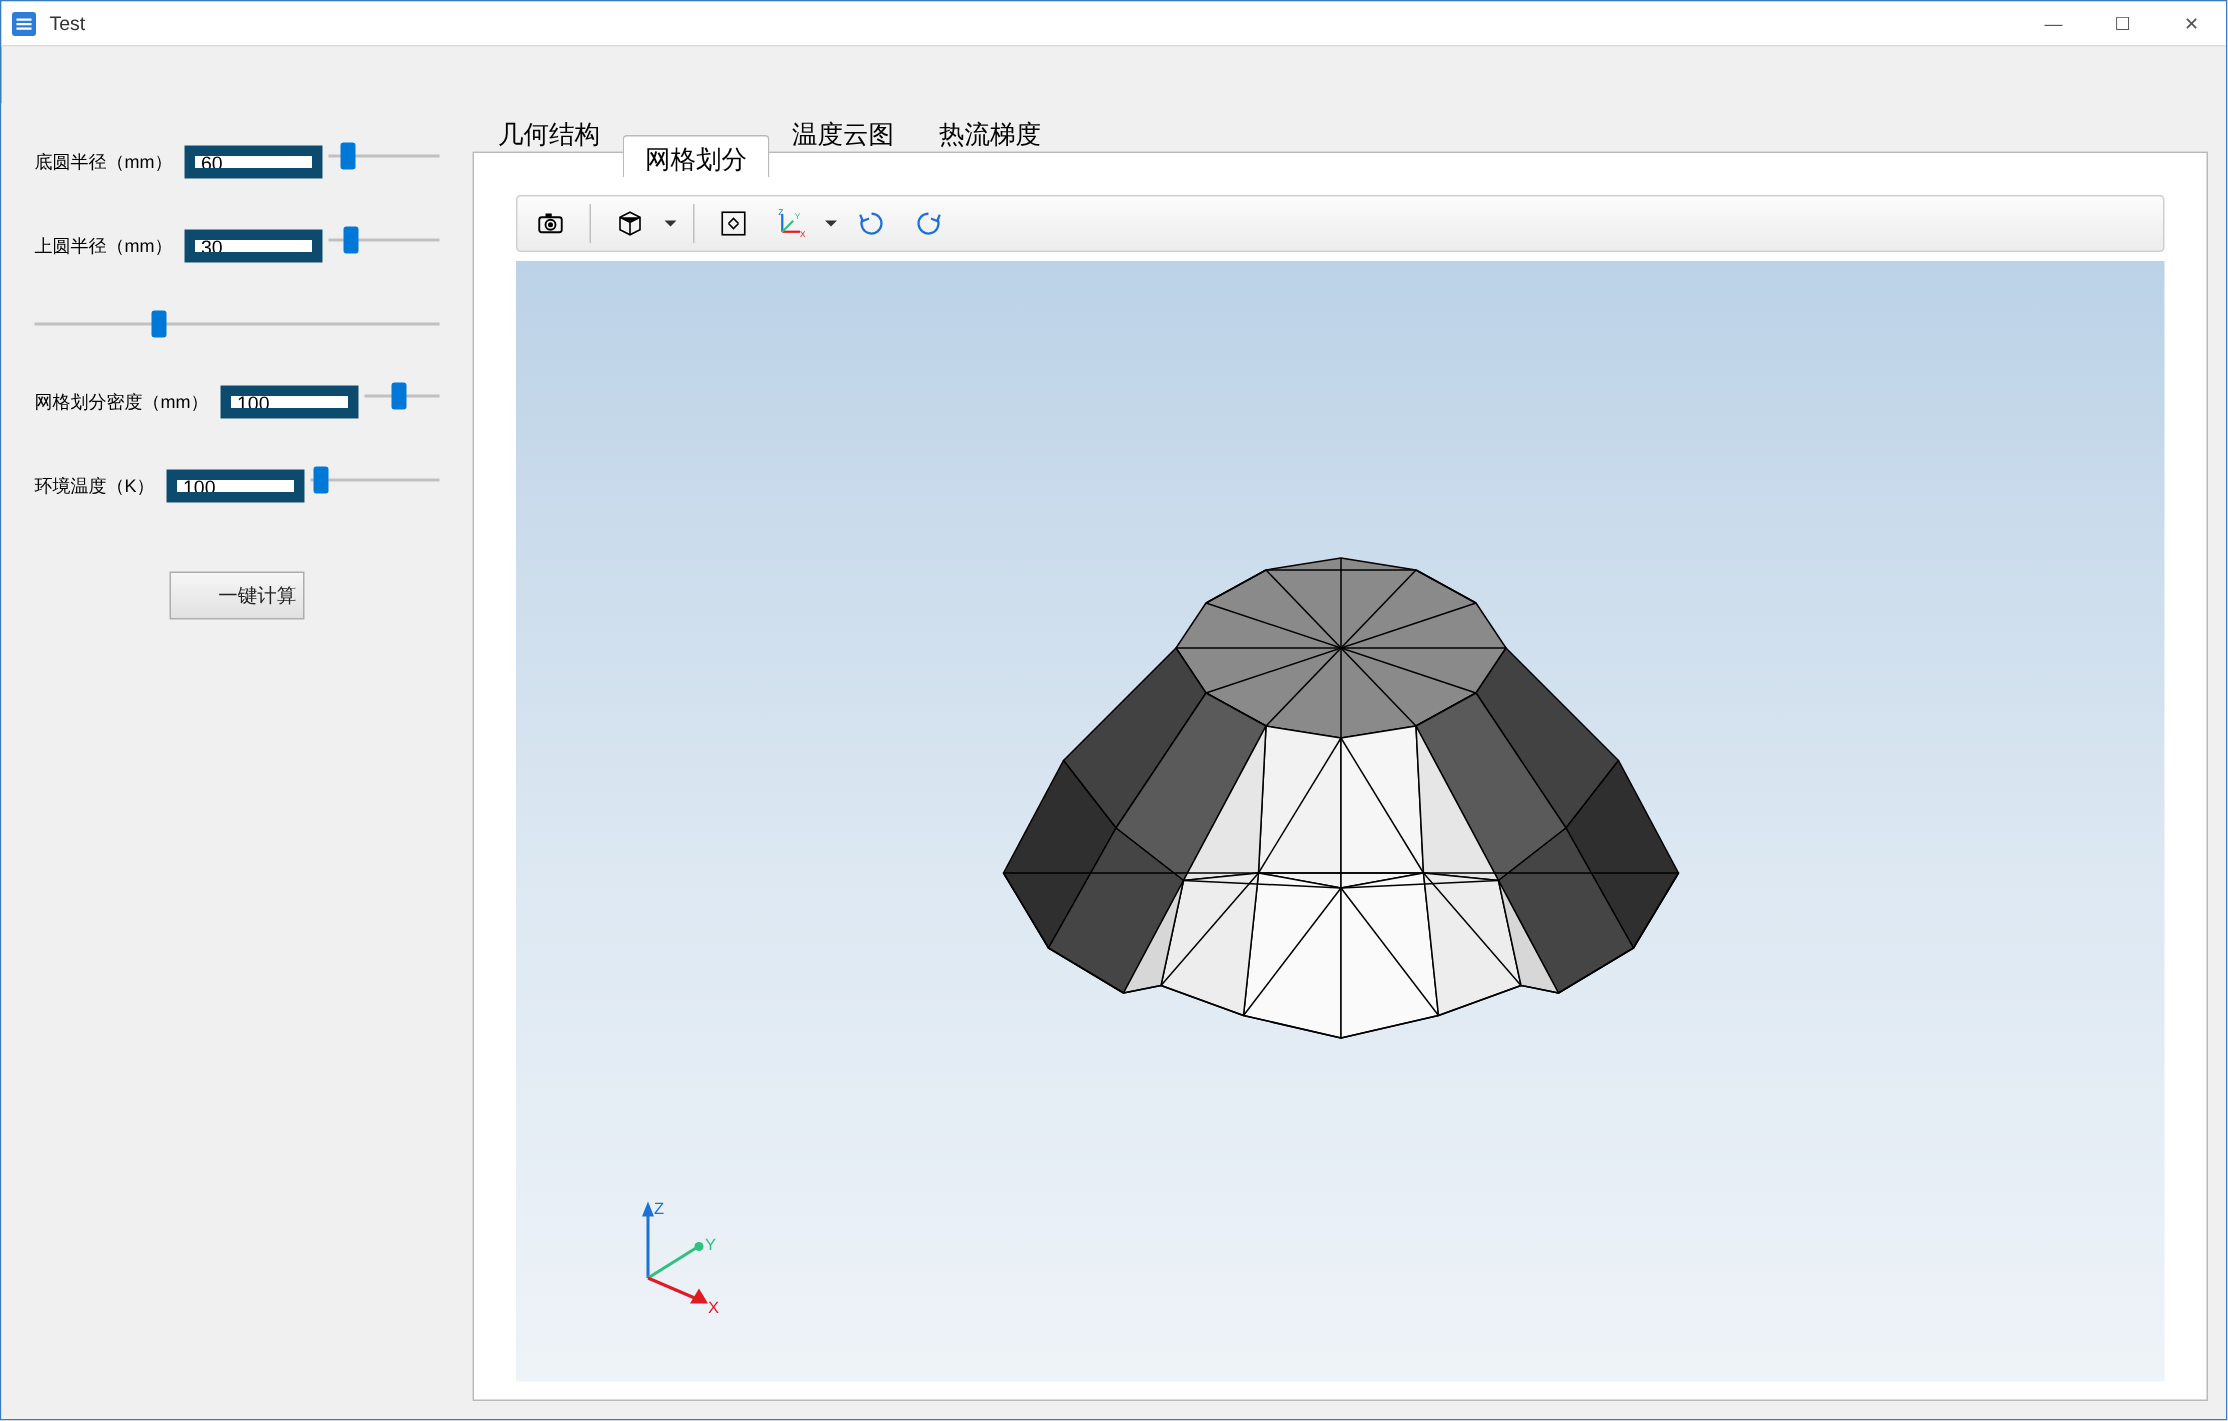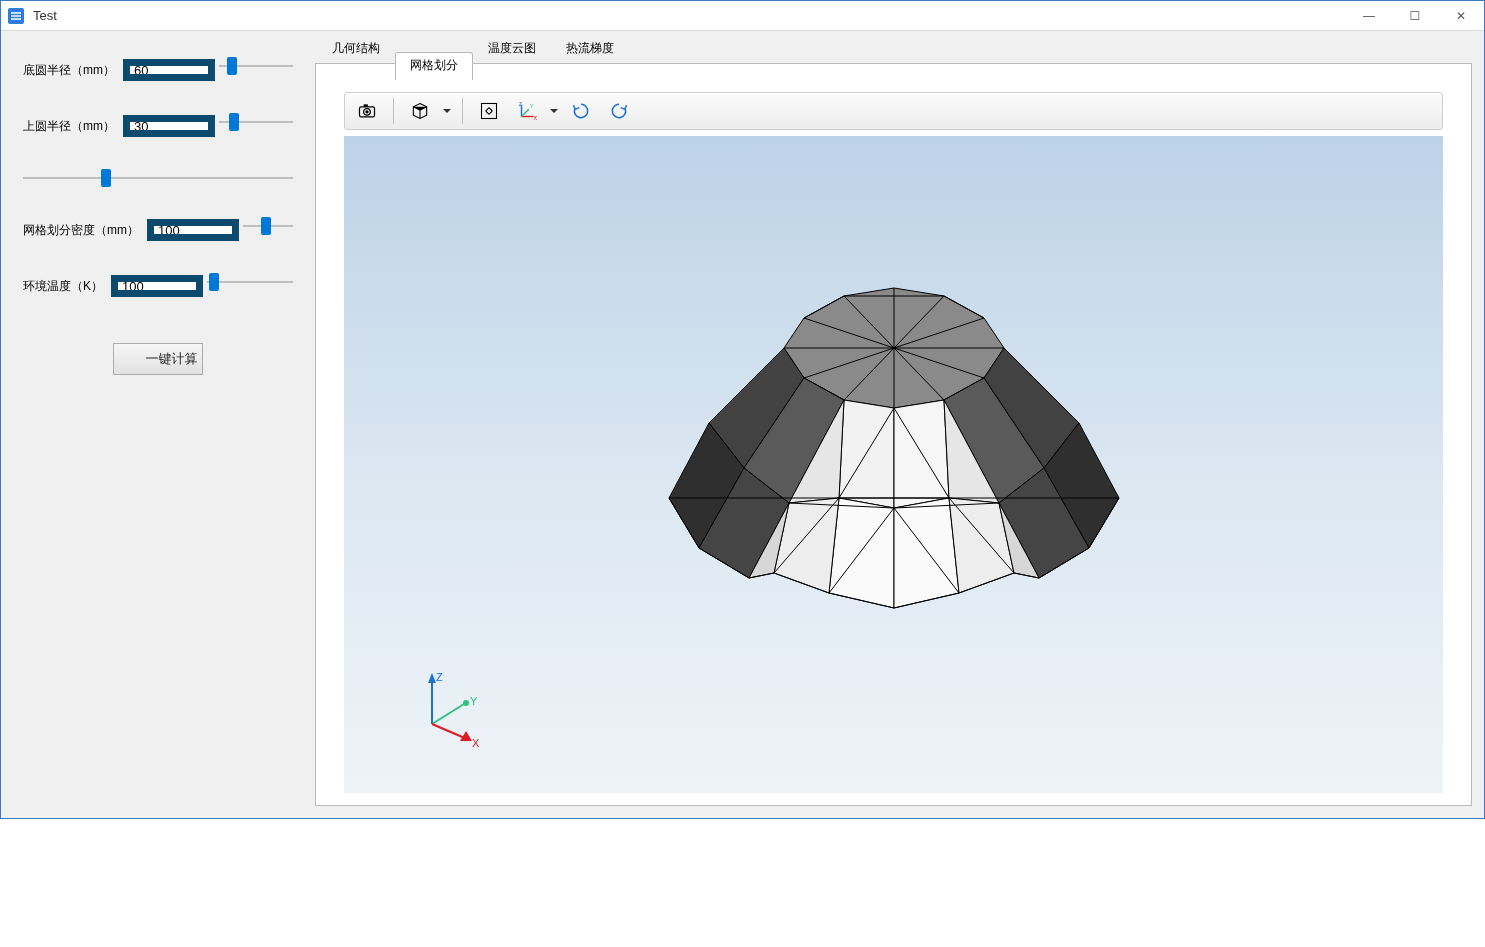--- a/index.html
+++ b/index.html
@@ -1,18 +1,18 @@
 <!DOCTYPE html>
 <html><head>
 <meta charset="utf-8">
 <style>
 * { box-sizing: border-box; margin: 0; padding: 0; }
 body { font-family: "Microsoft YaHei", "Segoe UI", sans-serif; font-size: 12px; background: #fff; overflow: hidden; }
 
-.window { width: 1485px; height: 819px; border: 1px solid #3a7abf; background: #f0f0f0; display: flex; flex-direction: column; }
+.window { width: 1485px; height: 947px; border: 1px solid #3a7abf; background: #f0f0f0; display: flex; flex-direction: column; gap: 38px; }
 
 .titlebar { height: 30px; background: #fff; display: flex; align-items: center; padding: 0 0 0 6px; border-bottom: 1px solid #d9d9d9; }
 .titlebar .app-icon { width: 18px; height: 18px; margin-right: 8px; }
 .titlebar .title { flex: 0 0 auto; color: #333; font-size: 13px; }
 .titlebar .spacer { flex: 1; }
 .titlebar .winbtn { width: 46px; height: 30px; display: flex; align-items: center; justify-content: center; color: #555; }
 
 .client { flex: 1; display: flex; background: #f0f0f0; }
 
 .sidebar { width: 314px; padding: 28px 22px 10px 22px; background: #f0f0f0; display: flex; flex-direction: column; gap: 34px; }
@@ -23,21 +23,21 @@
 input[type=range] { width: 100%; height: 14px; -webkit-appearance: none; appearance: none; background: transparent; }
 input[type=range]::-webkit-slider-runnable-track { height: 2px; background: #c0c0c0; }
 input[type=range]::-webkit-slider-thumb { -webkit-appearance: none; width: 10px; height: 18px; background: #0078d7; margin-top: -8px; border-radius: 2px; }
 input[type=range]::-moz-range-track { height: 2px; background: #c0c0c0; }
 input[type=range]::-moz-range-thumb { width: 10px; height: 18px; background: #0078d7; border: none; border-radius: 2px; }
 
 .calc-btn { margin: 12px auto 0 auto; width: 90px; height: 32px; background: linear-gradient(#f6f6f6,#e1e1e1); border: 1px solid #adadad; font-size: 13px; color: #222; cursor: pointer; padding-left: 27px; }
 
 .main { flex: 1; display: flex; flex-direction: column; background: #f0f0f0; padding: 0 12px 12px 0; }
 .tabs { display: flex; height: 28px; margin-top: 4px; margin-left: 2px; gap: 0; }
-.tab { padding: 4px 14px 0 14px; font-size: 12px; color: #000; border: 1px solid transparent; border-bottom: none; cursor: pointer; }
+.tab { padding: 4px 14px 0 14px; font-size: 17px; color: #000; border: 1px solid transparent; border-bottom: none; cursor: pointer; }
 .tab.active { background: #fff; border-color: #b9b9b9; border-top-left-radius: 3px; border-top-right-radius: 3px; position: relative; top: 17px; }
 
 .canvas-wrap { flex: 1; background: #fff; border: 1px solid #b9b9b9; display: flex; flex-direction: column; padding: 28px 28px 12px 28px; }
 .toolbar { height: 38px; display: flex; align-items: center; gap: 6px; background: linear-gradient(#fcfcfc,#ececec); border: 1px solid #cfcfcf; border-radius: 3px; padding: 0 6px; margin-bottom: 6px; }
 .tbtn { width: 32px; height: 30px; display: flex; align-items: center; justify-content: center; border: 1px solid transparent; border-radius: 3px; cursor: pointer; }
 .tsep { width: 1px; height: 26px; background: #c0c0c0; margin: 0 4px; }
 .drop { width: 10px; display:flex; align-items:center; justify-content:center; }
 
 .viewport { flex: 1; position: relative; background: linear-gradient(#bcd2e7 0%, #dde8f2 55%, #eef3f8 100%); overflow: hidden; }
 .mesh-svg { position: absolute; left: 50%; top: 52%; transform: translate(-50%,-50%); }

